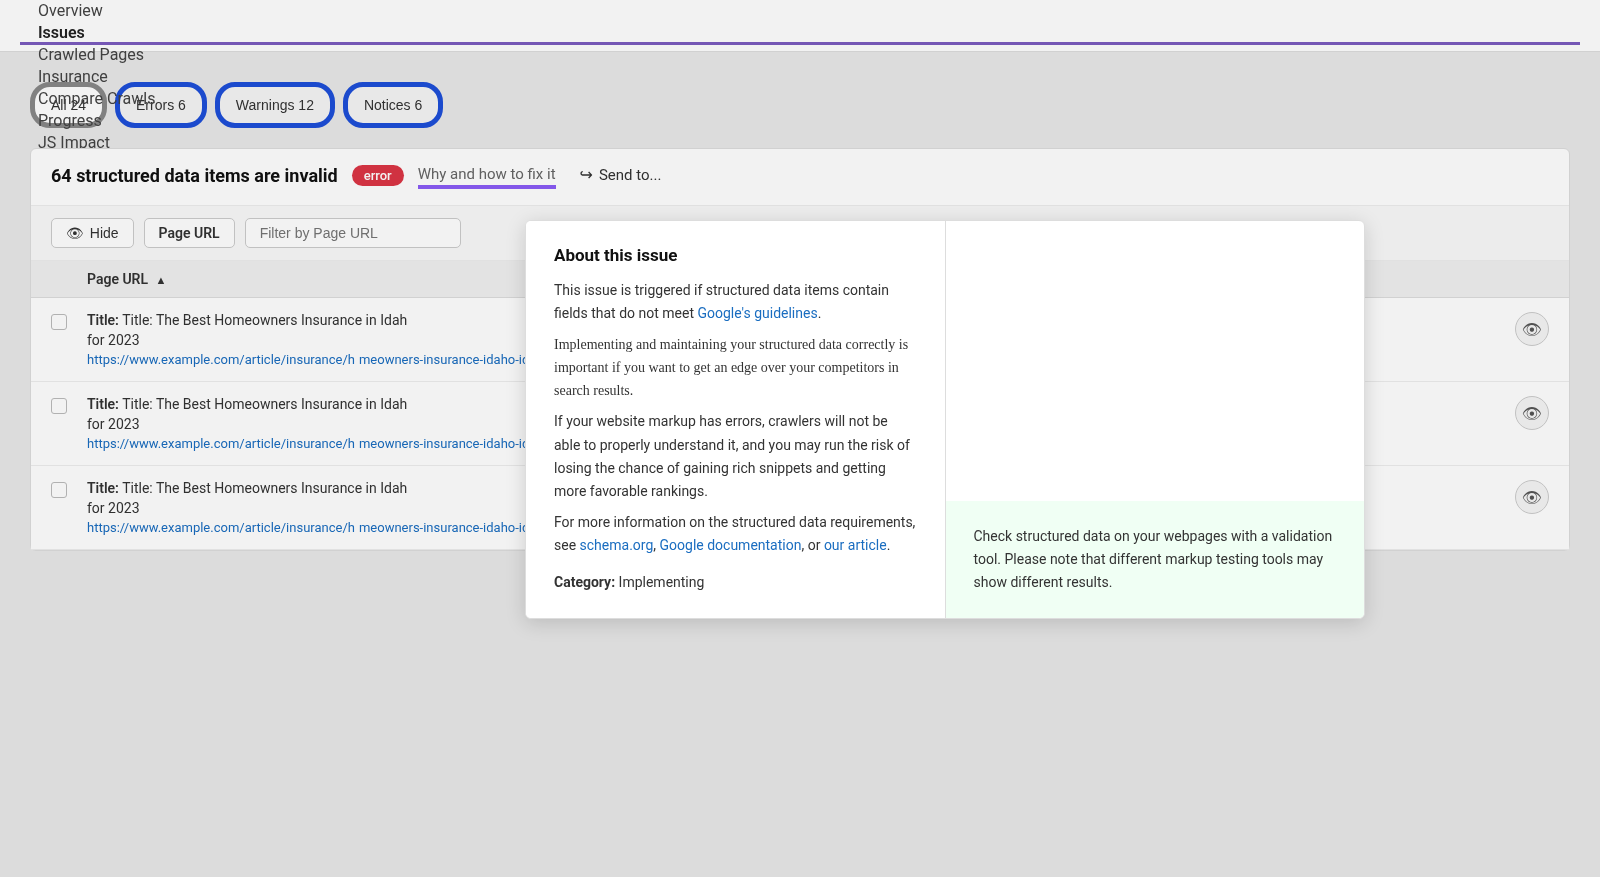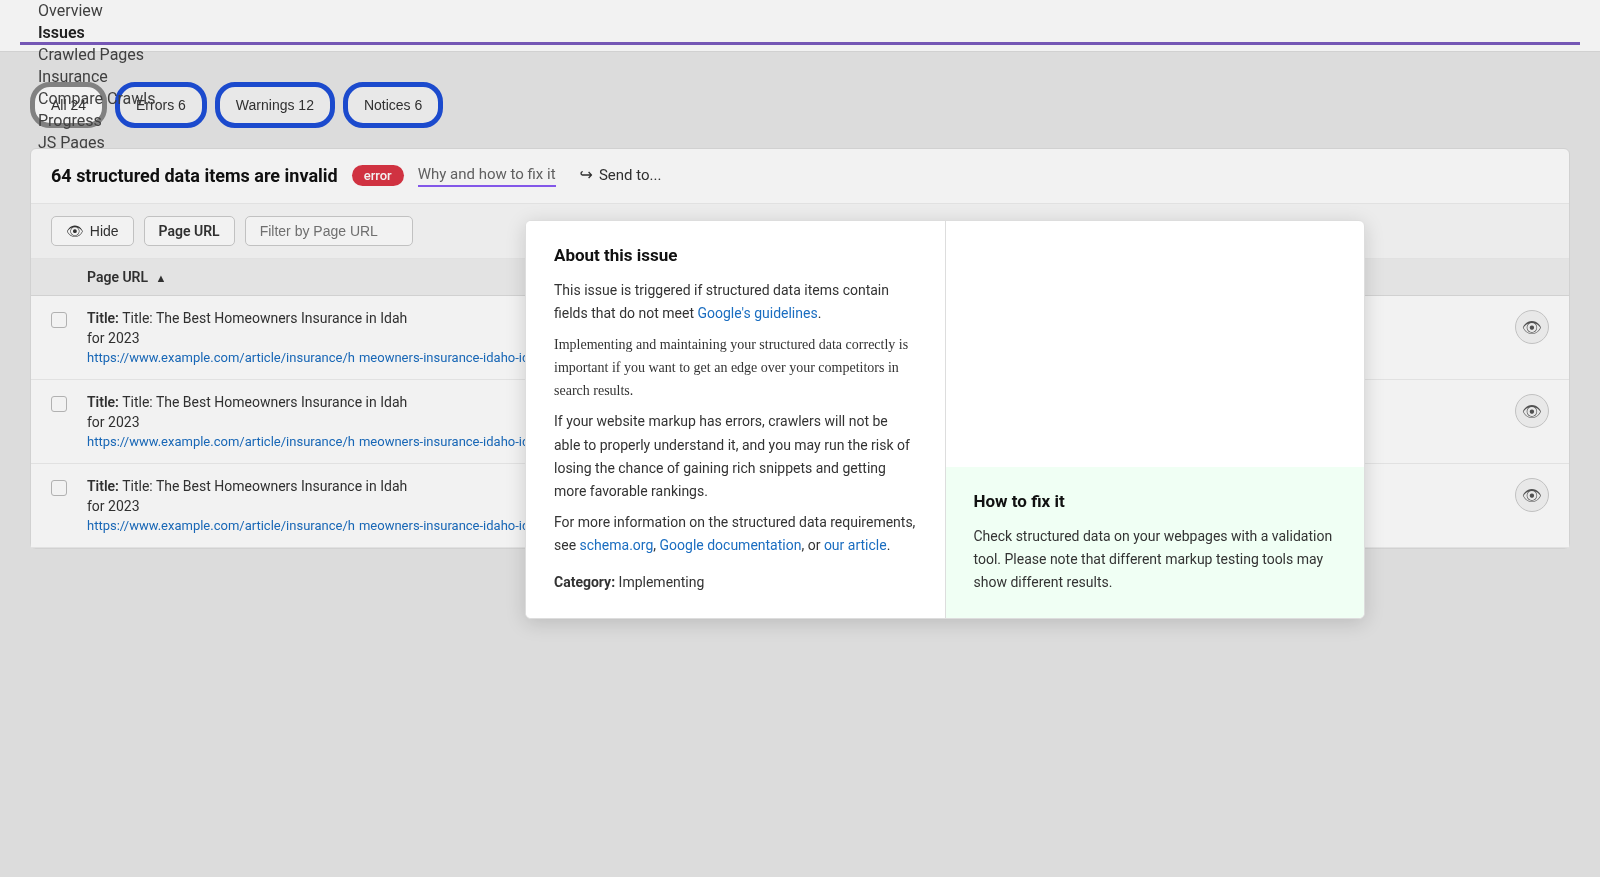--- a/index.html
+++ b/index.html
@@ -93,21 +93,21 @@
       border-radius: 12px;
       padding: 3px 12px;
       font-size: 13px;
       font-weight: 500;
       flex-shrink: 0;
     }
     .why-fix-tab {
       color: #666;
       font-size: 15px;
       cursor: pointer;
-      border-bottom: 2px solid #8b5cf6;
+      border-bottom: 4px solid #8b5cf6;
       padding-bottom: 2px;
       flex-shrink: 0;
     }
     .send-to-btn {
       display: flex;
       align-items: center;
       gap: 6px;
       color: #333;
       font-size: 15px;
       cursor: pointer;
@@ -147,21 +147,21 @@
       font-weight: 600;
       color: #333;
     }
     .url-filter-input {
       border: 1px solid #ccc;
       background: #fff;
       border-radius: 5px;
       padding: 6px 14px;
       font-size: 14px;
       color: #999;
-      width: 168px;
+      width: 216px;
     }
     .table-header-row {
       display: flex;
       align-items: center;
       padding: 10px 20px;
       background: #f0f0f0;
       border-bottom: 1px solid #ddd;
       font-weight: 600;
       font-size: 14px;
       color: #333;
@@ -262,21 +262,21 @@
 </head>
 <body>
 
 <nav class="top-nav">
   <div class="top-nav-item">Overview</div>
   <div class="top-nav-item active">Issues</div>
   <div class="top-nav-item">Crawled Pages</div>
   <div class="top-nav-item">Insurance</div>
   <div class="top-nav-item">Compare Crawls</div>
   <div class="top-nav-item">Progress</div>
-  <div class="top-nav-item">JS Pages</div>
+  <div class="top-nav-item">JS Impact</div>
 </nav>
 
 <div class="main-content">
 
   <div class="filter-tabs">
     <button class="filter-tab active">
       <span>All</span>&nbsp;<span>24</span>
     </button>
     <button class="filter-tab">
       <span>Errors</span>&nbsp;<span>6</span>
@@ -400,18 +400,17 @@
     <div class="tooltip-section-title">About this issue</div>
     <div class="tooltip-text">
       <p>This issue is triggered if structured data items contain fields that do not meet <a href="#">Google's guidelines</a>.</p>
       <p style="margin-top:8px;font-family:Liberation Serif, serif;">Implementing and maintaining your structured data correctly is important if you want to get an edge over your competitors in search results.</p>
       <p style="margin-top:8px;">If your website markup has errors, crawlers will not be able to properly understand it, and you may run the risk of losing the chance of gaining rich snippets and getting more favorable rankings.</p>
       <p style="margin-top:8px;">For more information on the structured data requirements, see <a href="#">schema.org</a>, <a href="#">Google documentation</a>, or <a href="#">our article</a>.</p>
       <p style="margin-top:14px;"><span class="category-label">Category:</span> <span>Implementing</span></p>
     </div>
   </div>
   <div class="tooltip-right">
-    <div class="tooltip-section-title">How to fix it</div>
     <div class="tooltip-text">
       <p>Check structured data on your webpages with a validation tool. Please note that different markup testing tools may show different results.</p>
     </div>
   </div>
 </div>
 
 </body></html>

